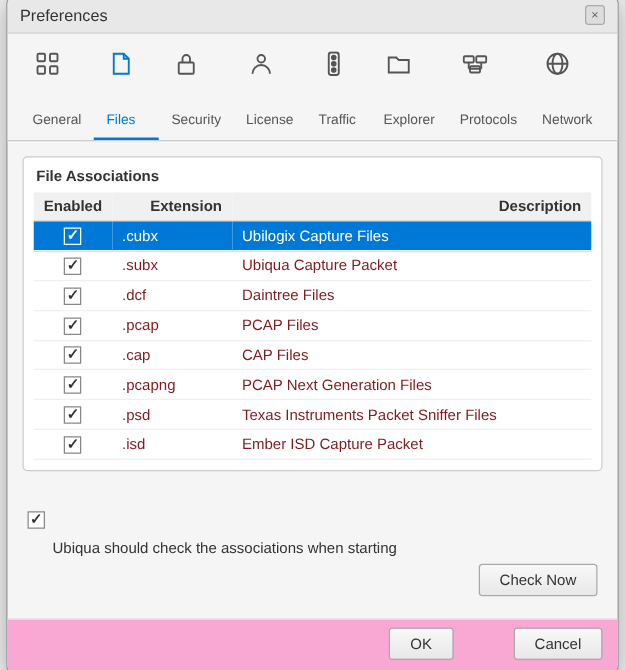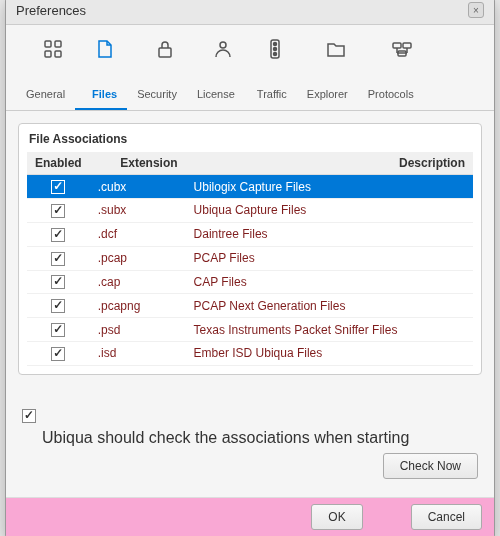--- a/index.html
+++ b/index.html
@@ -49,21 +49,21 @@
     }
     .toolbar {
       display: flex;
       padding: 8px 10px 0 10px;
       border-bottom: 1px solid #ccc;
       background: #f5f5f5;
     }
     .tab-item {
       display: flex;
       flex-direction: column;
-      align-items: flex-end;
+      align-items: flex-start;
       padding: 4px 10px 8px 10px;
       cursor: pointer;
       border-bottom: 2px solid transparent;
       min-width: 52px;
       gap: 24px;
     }
     .tab-item.active {
       border-bottom: 2px solid #0078d7;
     }
     .tab-icon {
@@ -71,21 +71,21 @@
       height: 24px;
       display: flex;
       align-items: center;
       justify-content: center;
       margin-bottom: 3px;
       color: #555;
       font-size: 16px;
     }
     .tab-item.active .tab-label {
       color: #0078d7;
-      font-weight: 700;
+      font-weight: 400;
     }
     .tab-label {
       font-size: 11px;
       color: #555;
     }
     .content {
       padding: 12px 12px 10px 12px;
     }
     .group-box {
       border: 1px solid #ccc;
@@ -165,21 +165,21 @@
       display: flex;
       align-items: center;
       margin: 8px 0 6px 0;
       padding: 0 4px;
     }
     .bottom-check-row .checkmark {
       margin-right: 6px;
       flex-shrink: 0;
     }
     .check-row-label {
-      font-size: 16px;
+      font-size: 12px;
       color: #333;
       margin-top: 44px;
     }
     .check-now-row {
       display: flex;
       justify-content: flex-end;
       margin-bottom: 8px;
       padding: 0 4px;
     }
     .button {
@@ -290,20 +290,30 @@
           <rect x="6" y="12" width="8" height="5" rx="1"></rect>
           <line x1="5" y1="9" x2="5" y2="14" stroke="#555"></line>
           <line x1="15" y1="9" x2="15" y2="14" stroke="#555"></line>
           <line x1="5" y1="14" x2="10" y2="14" stroke="#555"></line>
           <line x1="15" y1="14" x2="10" y2="14" stroke="#555"></line>
         </svg>
       </div>
       <span class="tab-label">Protocols</span>
     </div>
 
+    <div class="tab-item">
+      <div class="tab-icon">
+        <svg viewBox="0 0 20 20" fill="none" stroke="#555" stroke-width="1.5">
+          <circle cx="10" cy="10" r="8"></circle>
+          <ellipse cx="10" cy="10" rx="4" ry="8"></ellipse>
+          <line x1="2" y1="10" x2="18" y2="10"></line>
+        </svg>
+      </div>
+      <span class="tab-label">Network</span>
+    </div>
   </div>
 
   <div class="content">
     <div class="group-box">
       <div class="group-box-title">File Associations</div>
       <table class="file-table">
         <thead>
           <tr>
             <th>Enabled</th>
             <th>Extension</th>
@@ -312,21 +322,21 @@
         </thead>
         <tbody id="file-table-body">
         <tr class="selected">
               <td><div class="checkmark checked"></div></td>
               <td>.cubx</td>
               <td>Ubilogix Capture Files</td>
             </tr>
             <tr>
               <td><div class="checkmark checked"></div></td>
               <td>.subx</td>
-              <td>Ubiqua Capture Files</td>
+              <td>Ubiqua Capture Packet</td>
             </tr>
             <tr>
               <td><div class="checkmark checked"></div></td>
               <td>.dcf</td>
               <td>Daintree Files</td>
             </tr>
             <tr>
               <td><div class="checkmark checked"></div></td>
               <td>.pcap</td>
               <td>PCAP Files</td>
@@ -342,21 +352,21 @@
               <td>PCAP Next Generation Files</td>
             </tr>
             <tr>
               <td><div class="checkmark checked"></div></td>
               <td>.psd</td>
               <td>Texas Instruments Packet Sniffer Files</td>
             </tr>
             <tr>
               <td><div class="checkmark checked"></div></td>
               <td>.isd</td>
-              <td>Ember ISD Ubiqua Files</td>
+              <td>Ember ISD Capture Packet</td>
             </tr>
           </tbody>
       </table>
     </div>
 
     <div class="bottom-check-row">
       <div class="checkmark checked"></div>
       <span class="check-row-label">Ubiqua should check the associations when starting</span>
     </div>
 

